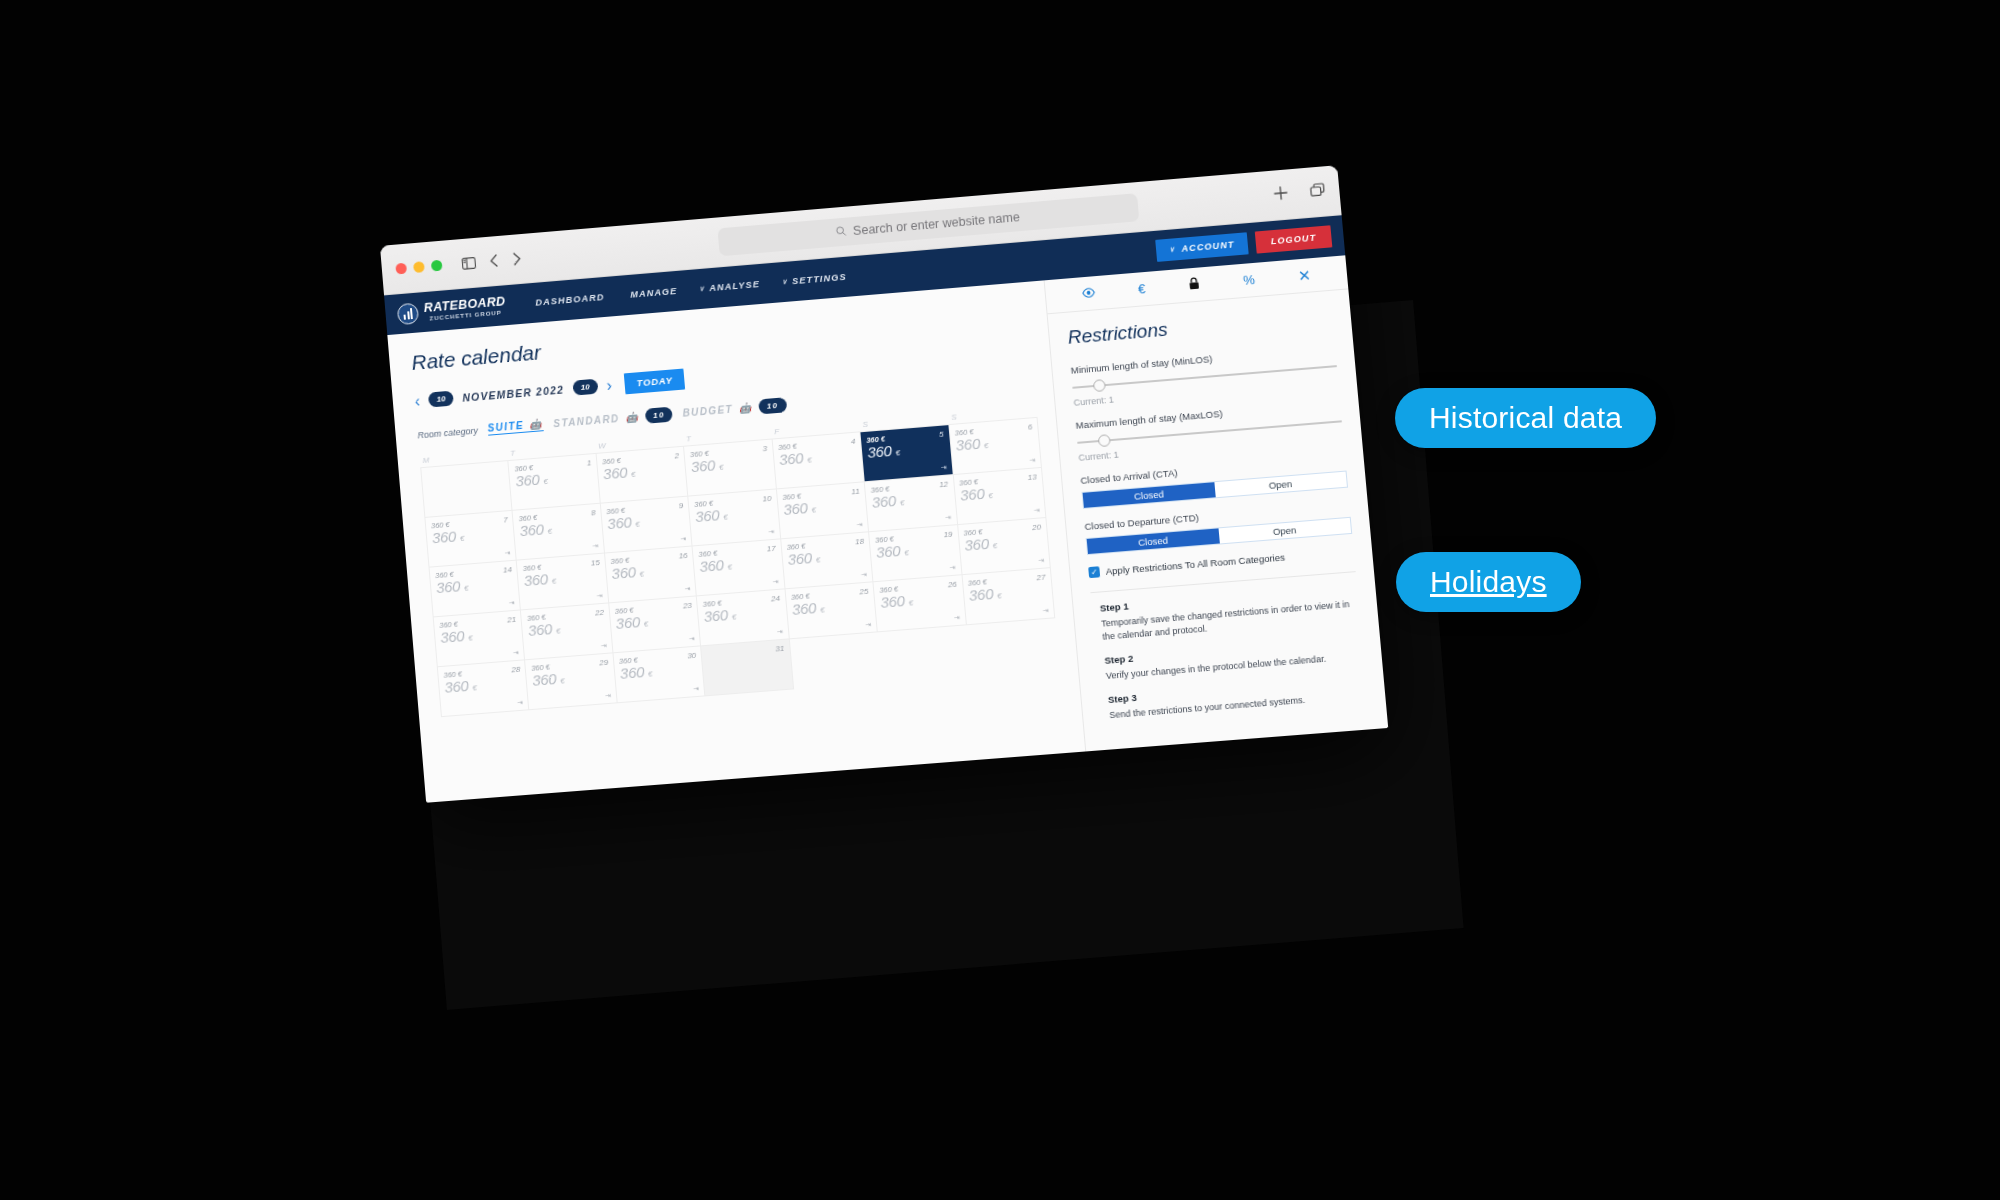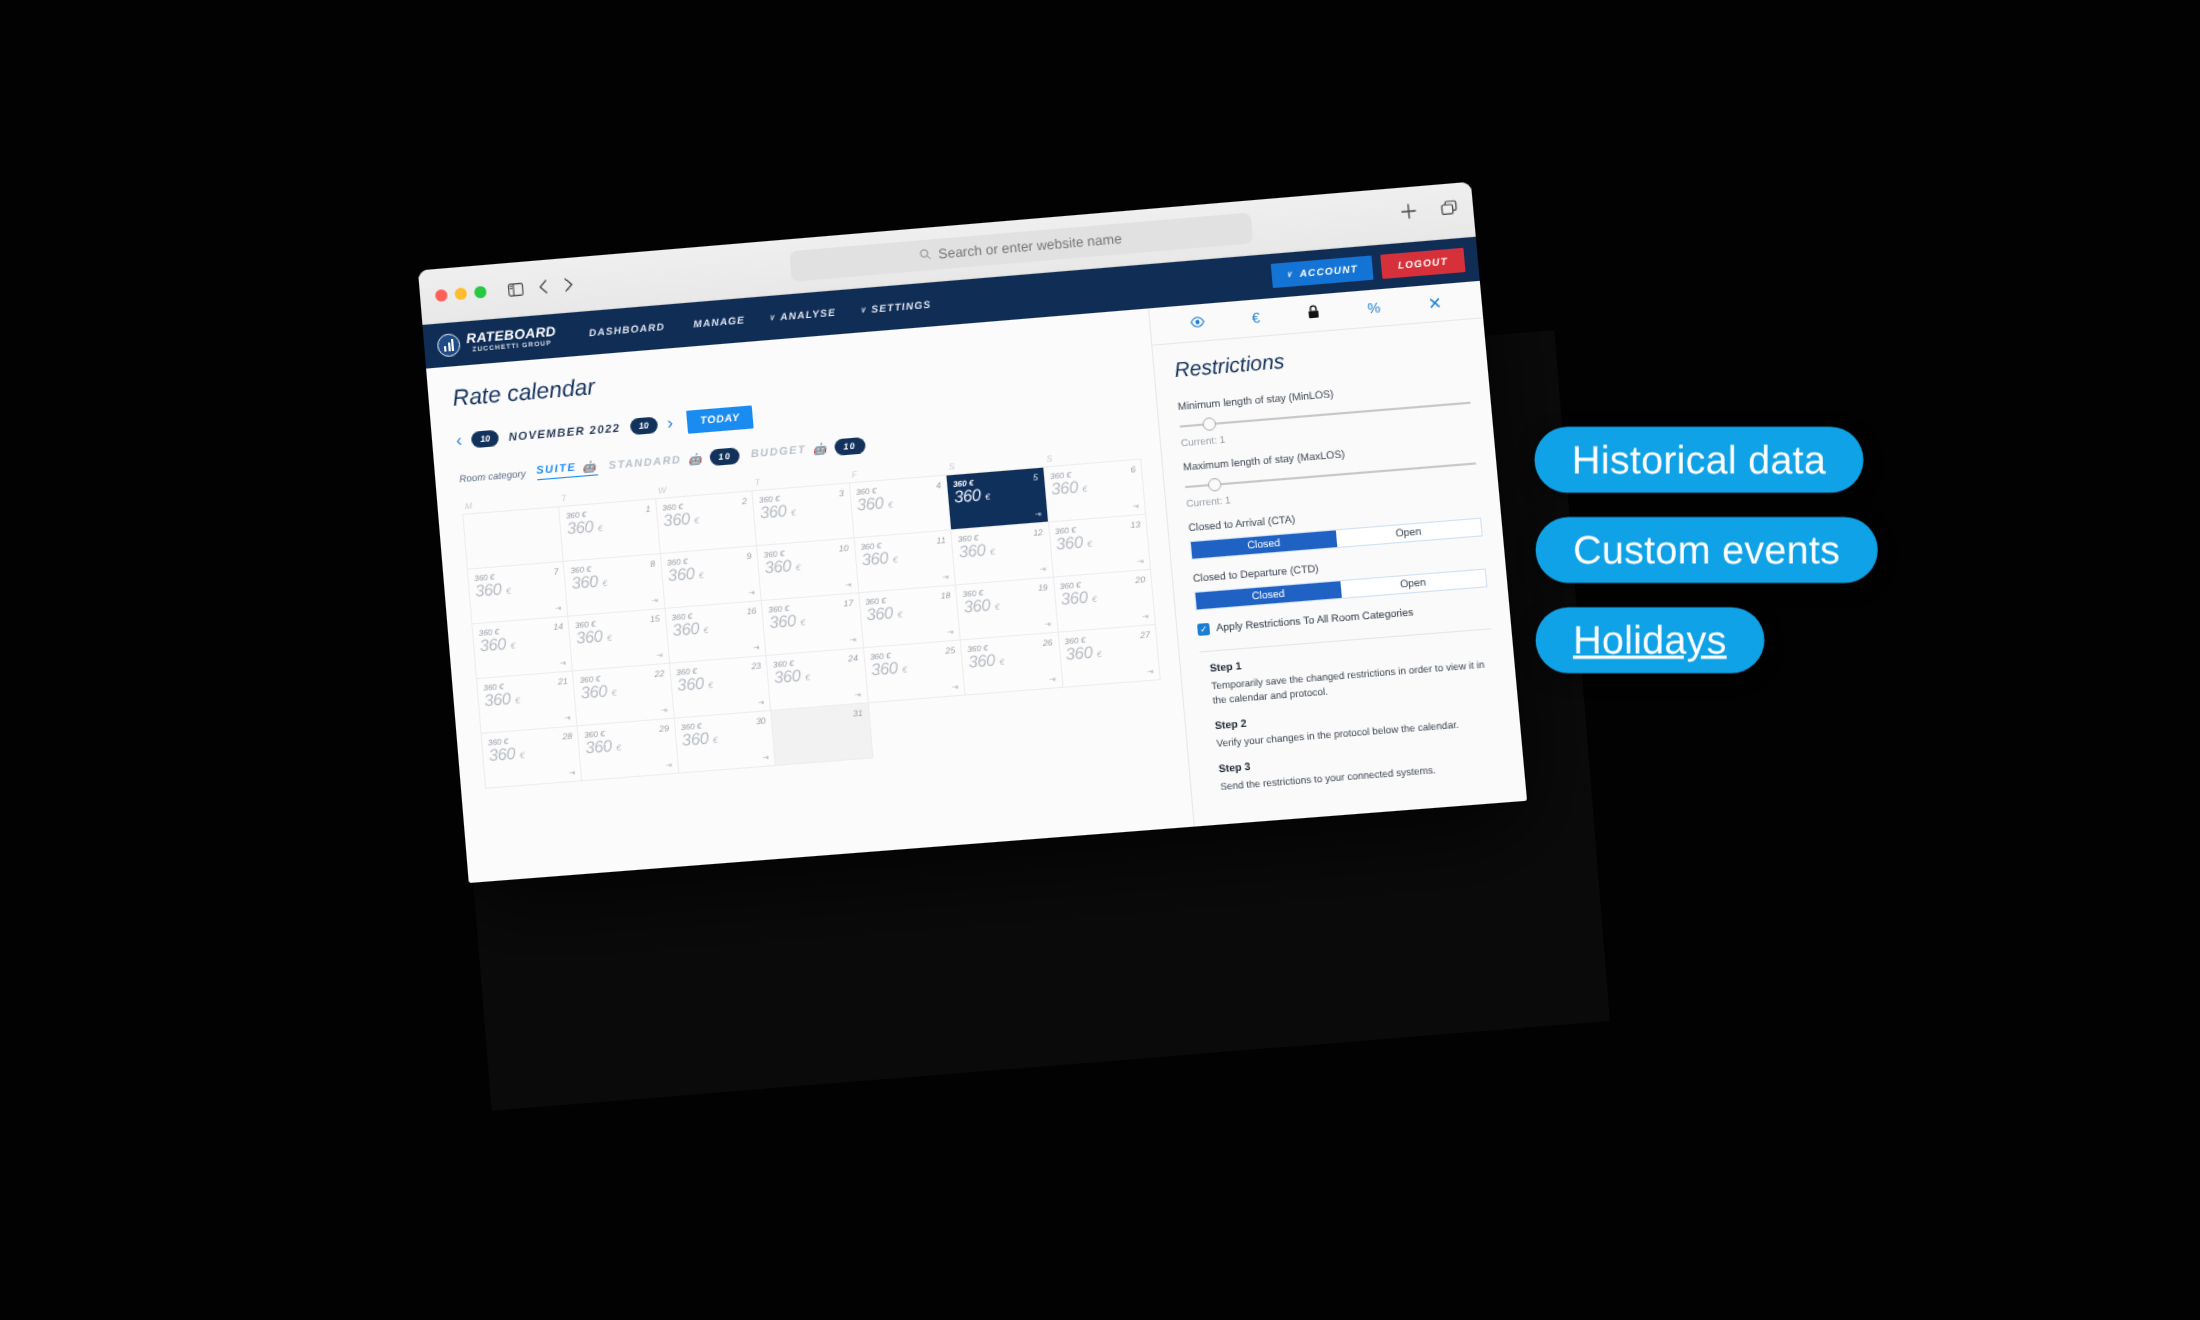--- a/index.html
+++ b/index.html
@@ -235,21 +235,21 @@
   .stitle { font-size: 9.5px; font-weight: 700; color: #1c2530; margin-bottom: 4px; }
   .stext { font-size: 9px; color: #3c4450; line-height: 1.45; margin-bottom: 11px; }
 
   
   .pill {
     position: absolute;
     background: #10a2e6;
     color: #fff;
     border-radius: 60px;
     display: flex; align-items: center;
-    font-size: 36px;
+    font-size: 30px;
     padding: 0 34px;
     height: 60px;
     white-space: nowrap;
     letter-spacing: .2px;
     box-shadow: 0 4px 18px rgba(0,0,0,.45);
   }
   #pill-1 { left: 1395px; top: 388px; }
   #pill-2 { left: 1396px; top: 470px; }
   #pill-3 { left: 1396px; top: 552px; text-decoration: underline; }
 </style>
@@ -713,20 +713,17 @@
           </div>
         </div>
 
       </div>
     </div>
   </div>
 
   <div class="pill" id="pill-1">
     <span>Historical data</span>
   </div>
-  <div class="pill" id="pill-2">
-    <span>Custom events</span>
-  </div>
   <div class="pill" id="pill-3">
     <span>Holidays</span>
   </div>
 
 </div>
 
 </body></html>

